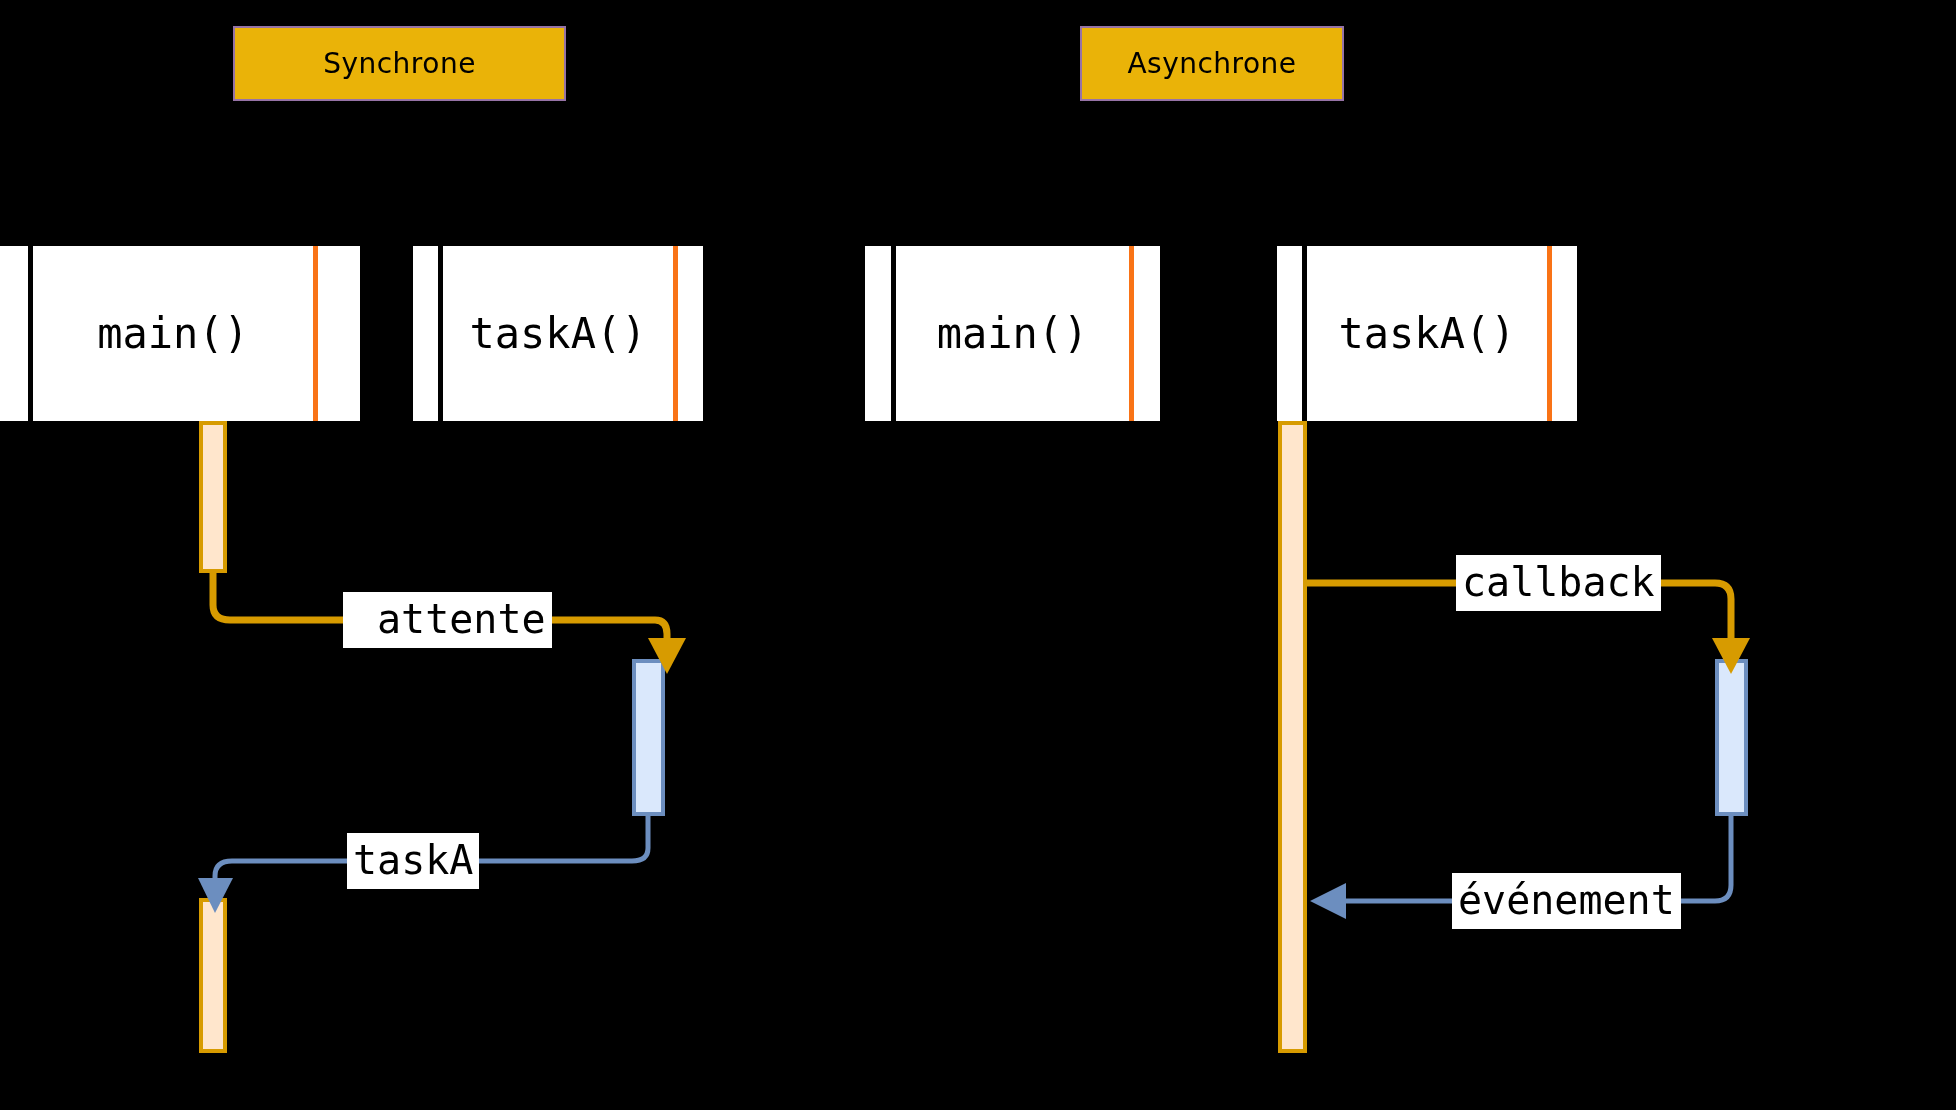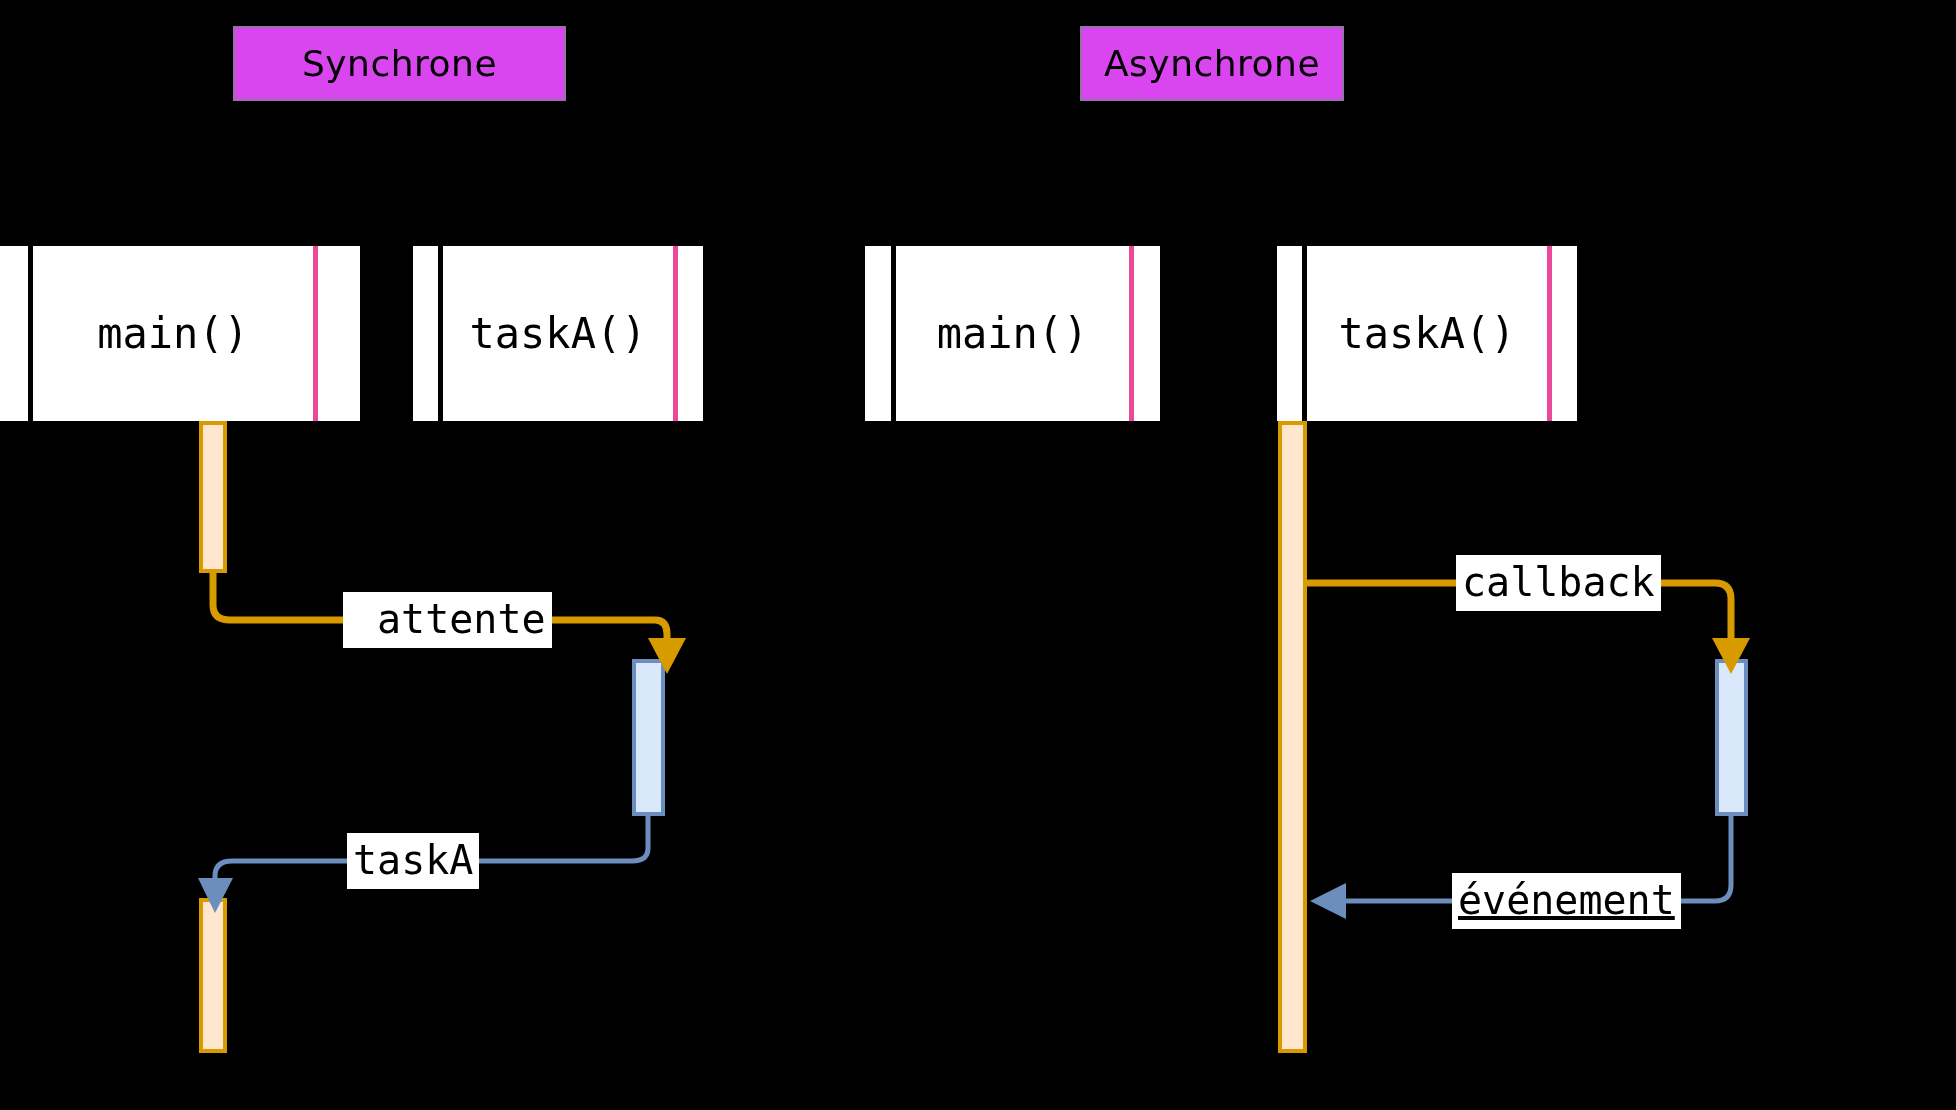--- a/index.html
+++ b/index.html
@@ -20,24 +20,24 @@
     left: 0; top: 0;
     width: 1956px;
     height: 1110px;
     background: #000000;
   }
 
   
   .section-title {
     position: absolute;
     box-sizing: border-box;
-    background: #d946ef;
+    background: #eab308;
     border: 2px solid #9673a6;
     color: #000000;
-    font-size: 36px;
+    font-size: 28px;
     font-family: "DejaVu Sans", sans-serif;
     display: flex;
     align-items: center;
     justify-content: center;
     letter-spacing: 0.5px;
   }
   #title-sync  { left: 233px;  top: 26px; width: 333px; height: 75px; }
   #title-async { left: 1080px; top: 26px; width: 264px; height: 75px; }
 
   
@@ -49,21 +49,21 @@
     top: 246px;
     height: 175px;
   }
   .participant .inner {
     position: absolute;
     box-sizing: border-box;
     top: 0;
     height: 175px;
     background: #ffffff;
     border-left: 5px solid #000000;
-    border-right: 5px solid #ec4899;
+    border-right: 5px solid #f97316;
     display: flex;
     align-items: center;
     justify-content: center;
   }
   .participant .plabel {
     font-family: "DejaVu Sans Mono", monospace;
     font-size: 42px;
     color: #000000;
     white-space: nowrap;
   }
@@ -113,21 +113,21 @@
     font-family: "DejaVu Sans Mono", monospace;
     font-size: 40px;
     line-height: 1.0;
     padding: 7px 6px 9px 6px;
     white-space: nowrap;
     display: inline-block;
   }
   #lbl-attente    { left: 343px;  top: 592px; padding-left: 34px; }
   #lbl-retour     { left: 347px;  top: 833px; }
   #lbl-callback   { left: 1456px; top: 555px; }
-  #lbl-evenement  { left: 1452px; top: 873px; text-decoration: underline; }
+  #lbl-evenement  { left: 1452px; top: 873px; }
 </style>
 </head>
 <body>
 
 <div class="stage">
 
   <div class="section-title" id="title-sync">Synchrone</div>
 
   <div class="section-title" id="title-async">Asynchrone</div>
 

